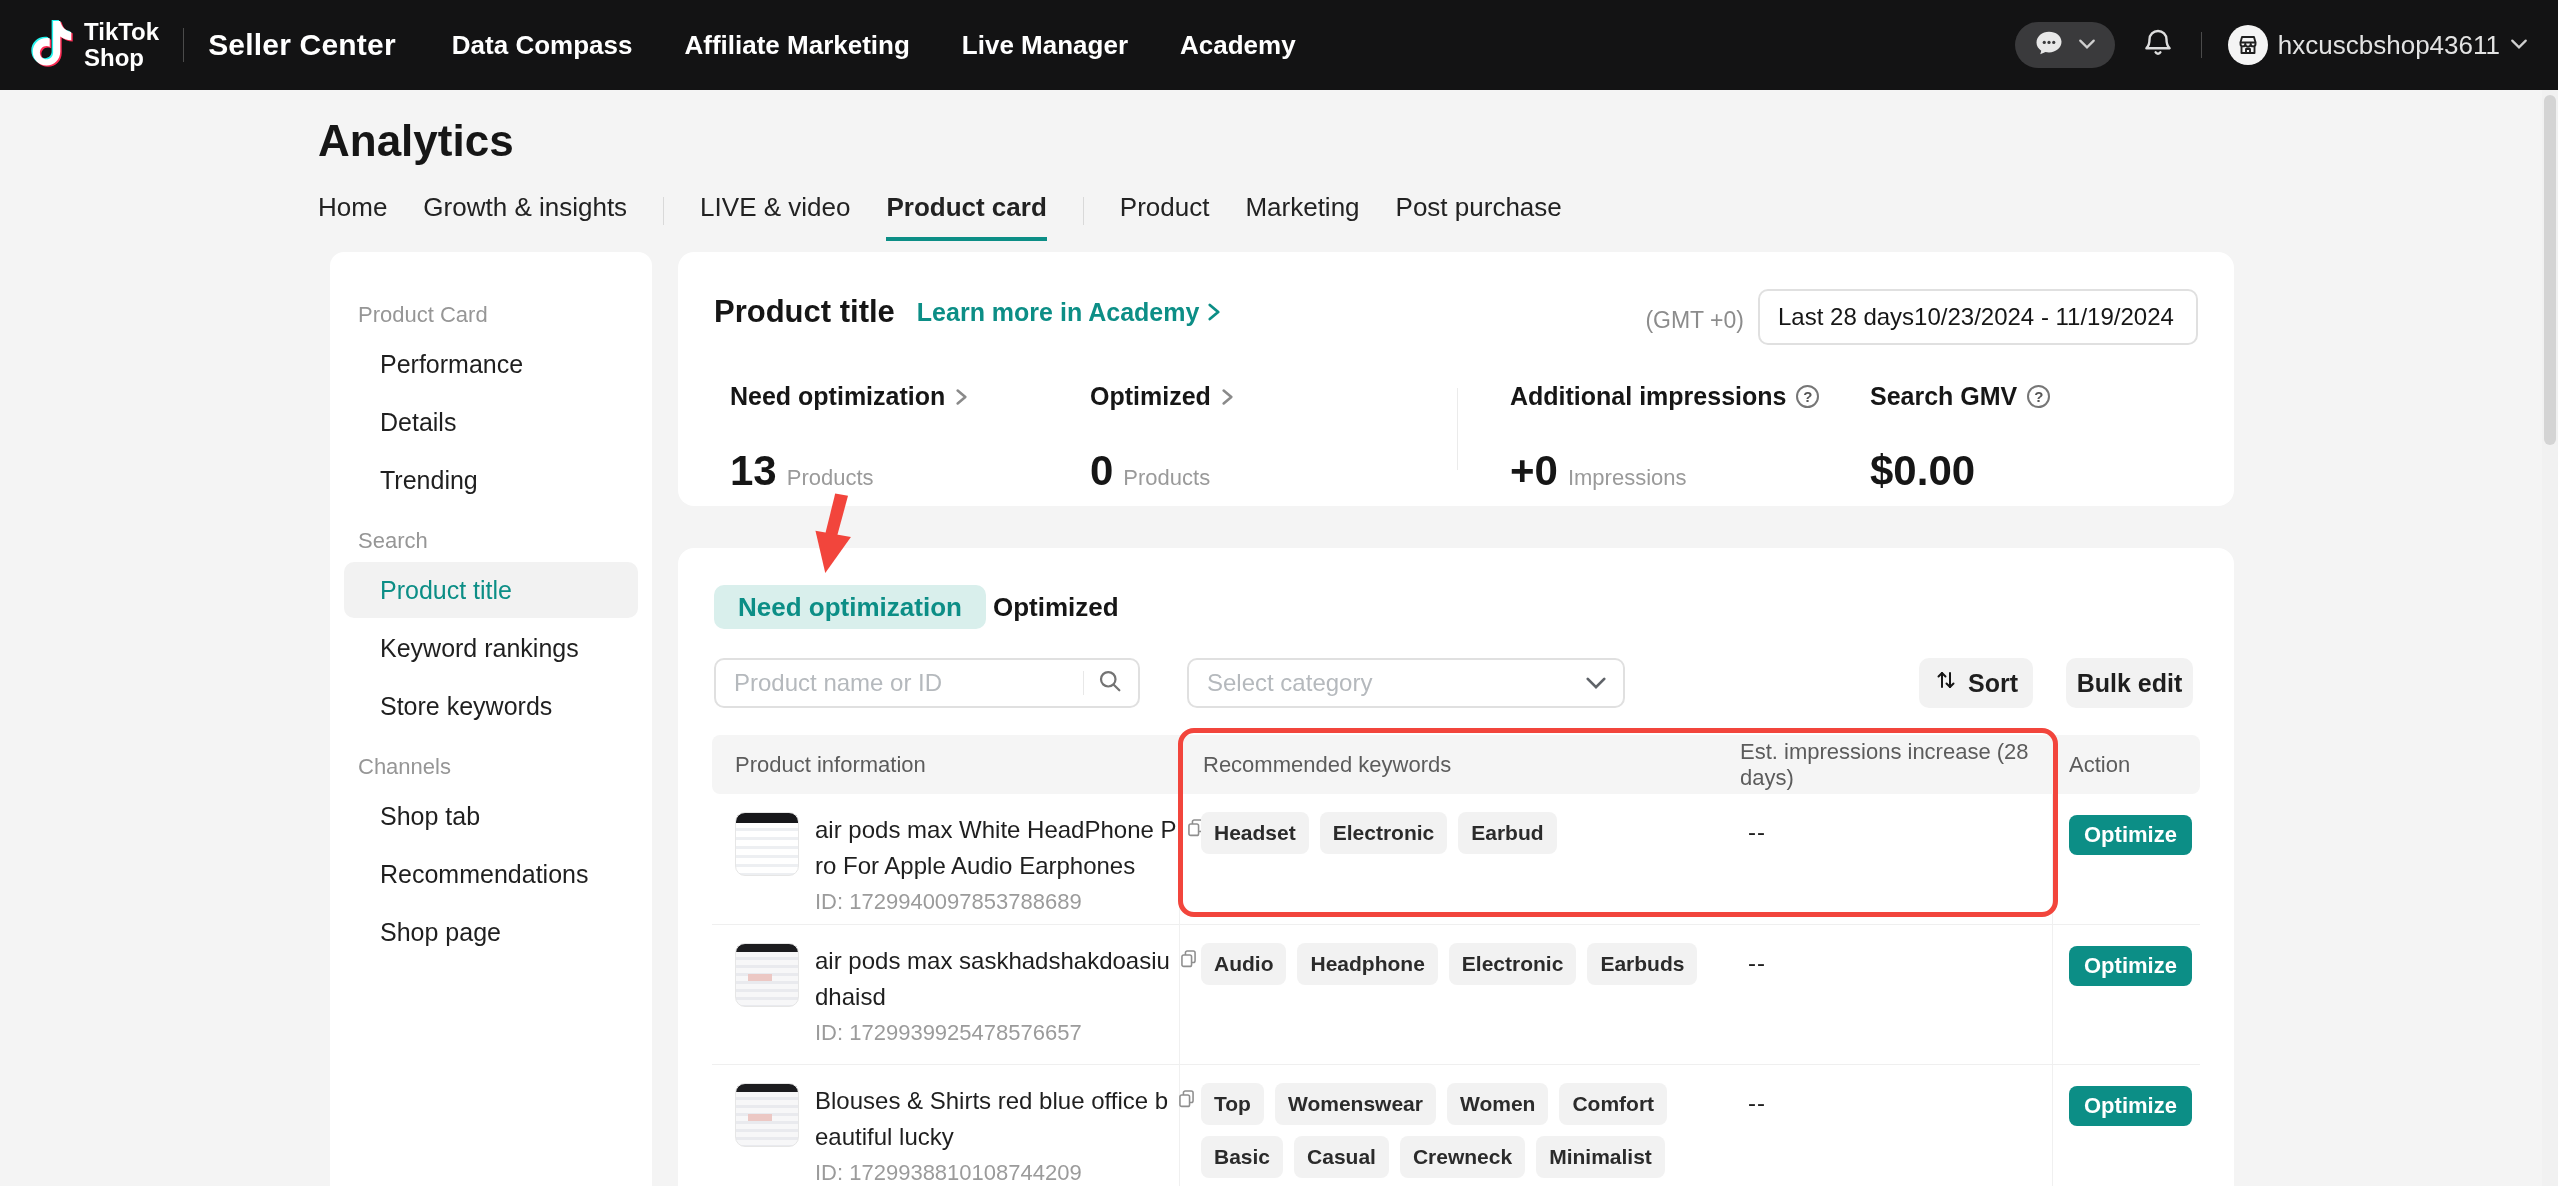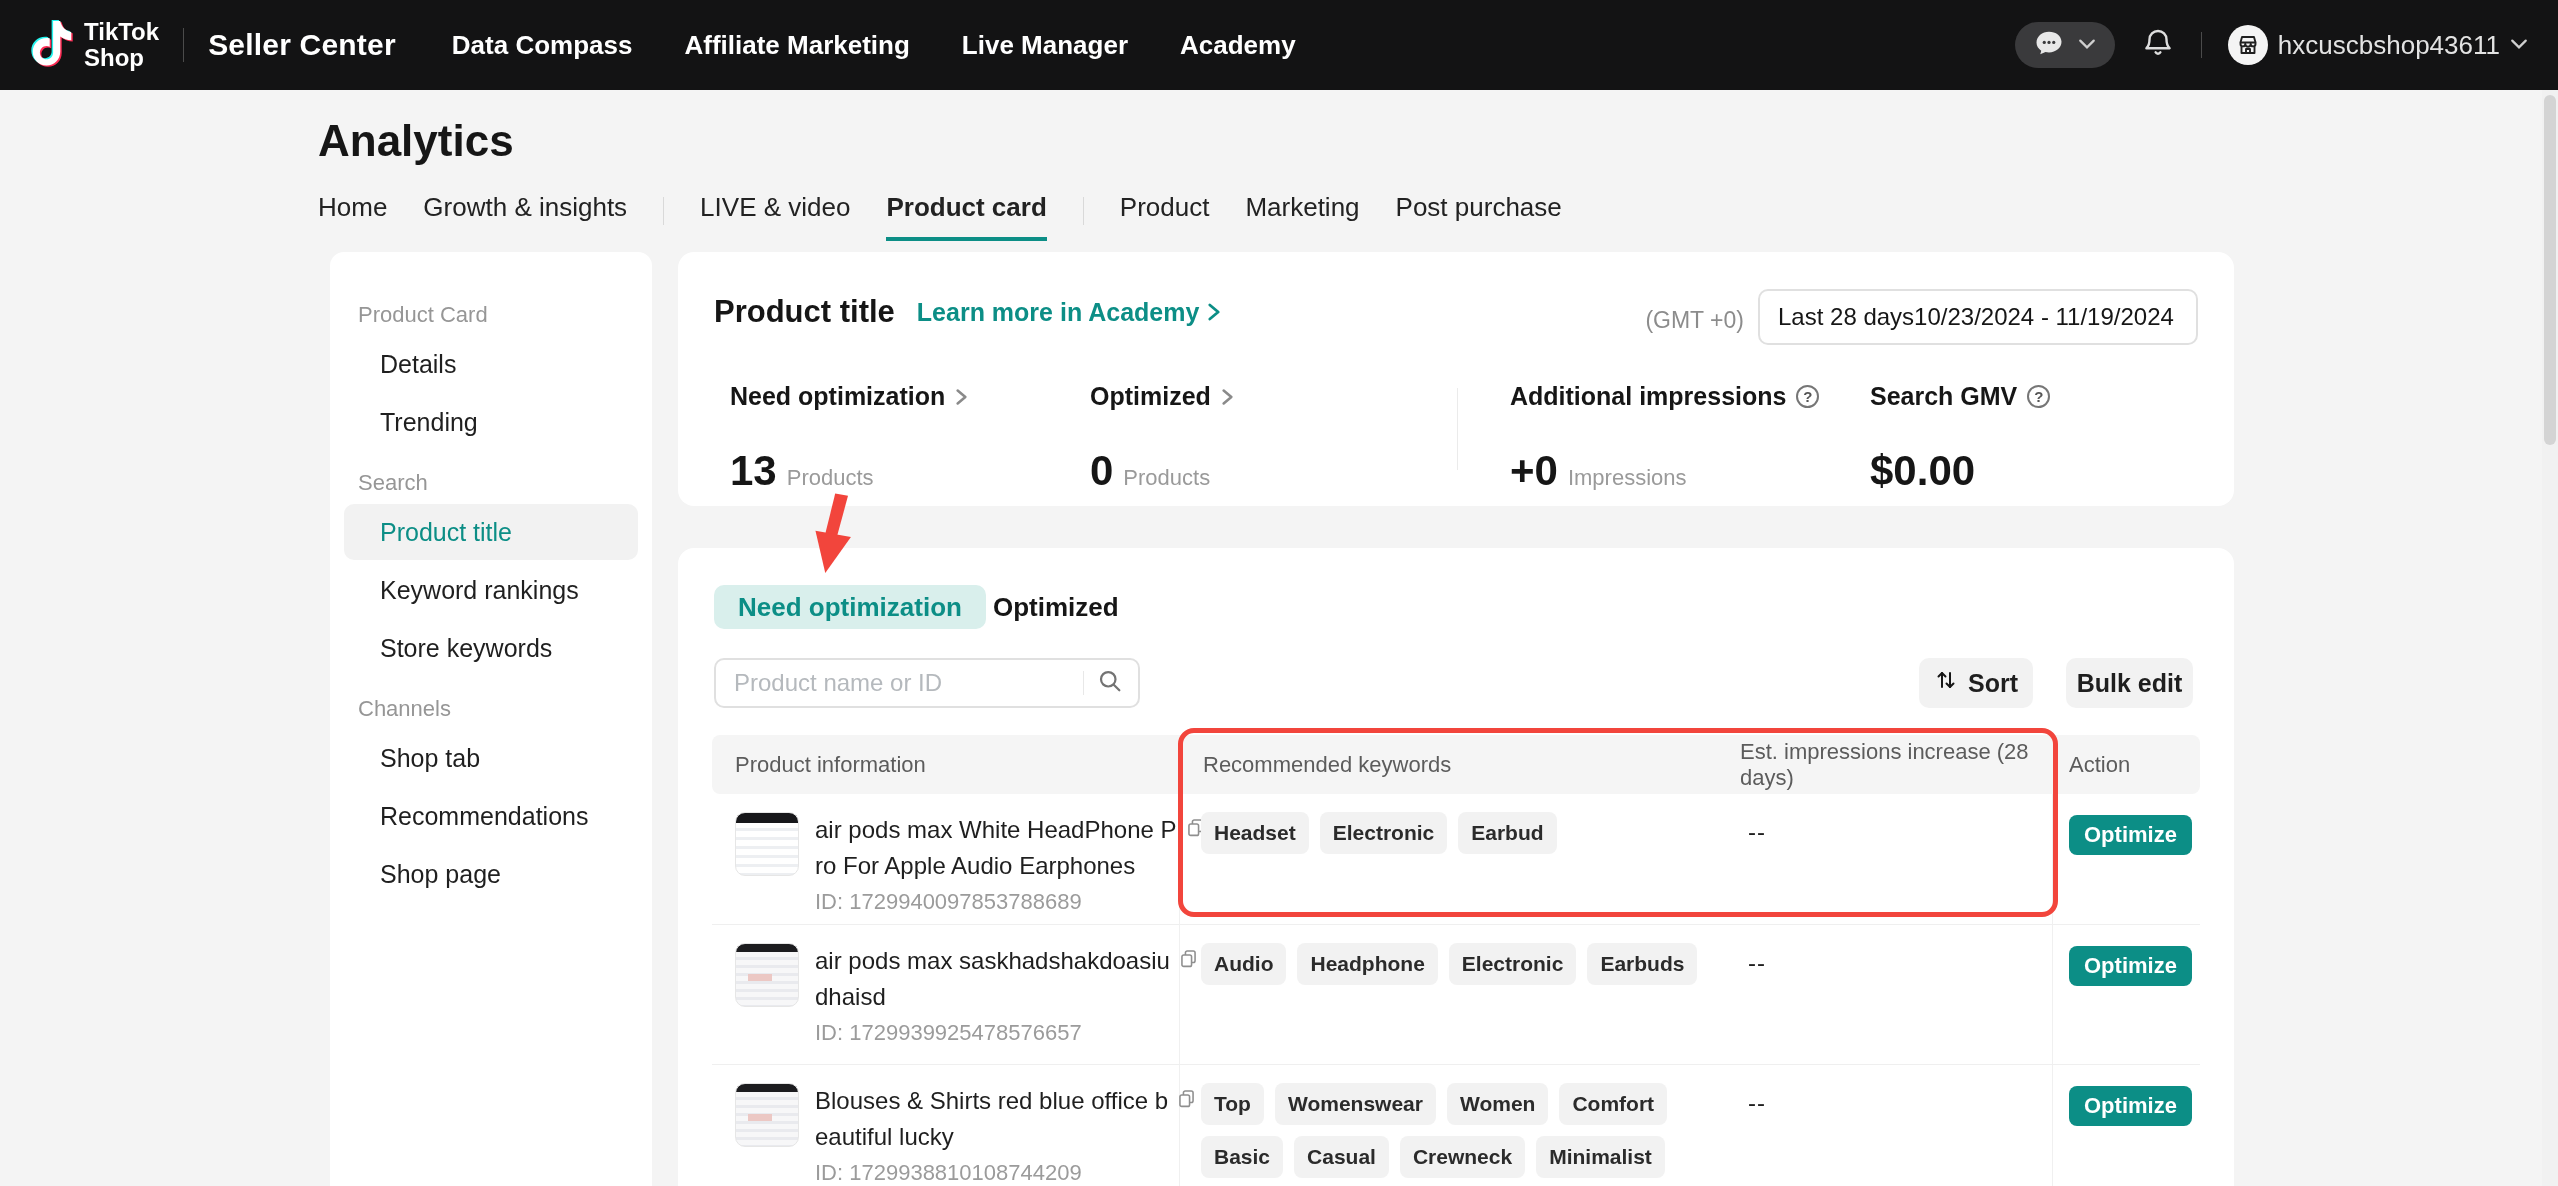--- a/index.html
+++ b/index.html
@@ -242,20 +242,21 @@
     <span class="an-tab">LIVE &amp; video</span>
     <span class="an-tab active">Product card</span>
     <span class="an-tab-div"></span>
     <span class="an-tab">Product</span>
     <span class="an-tab">Marketing</span>
     <span class="an-tab">Post purchase</span>
   </div>
 
   <aside class="sidebar">
     <div class="side-section-title">Product Card</div>
+    <div class="side-item">Performance</div>
     <div class="side-item">Details</div>
     <div class="side-item">Trending</div>
     <div class="side-section-title">Search</div>
     <div class="side-item active">Product title</div>
     <div class="side-item">Keyword rankings</div>
     <div class="side-item">Store keywords</div>
     <div class="side-section-title">Channels</div>
     <div class="side-item">Shop tab</div>
     <div class="side-item">Recommendations</div>
     <div class="side-item">Shop page</div>
@@ -333,20 +334,26 @@
       <input type="text" placeholder="Product name or ID" style="">
       <span class="search-sep"></span>
       <span>
         <svg width="28" height="28" viewBox="0 0 24 24" fill="none" stroke="#737373" stroke-width="1.9" stroke-linecap="round">
           <circle cx="10.5" cy="10.5" r="6.2"></circle>
             <line x1="15.2" y1="15.2" x2="20" y2="20"></line>
         </svg>
       </span>
     </div>
 
+    <div class="select-box">
+      <span>Select category</span>
+      <svg width="22" height="14" viewBox="0 0 16 10">
+          <polyline points="2,2 8,8 14,2" fill="none" stroke="#5f6368" stroke-width="2" stroke-linecap="round"></polyline>
+        </svg>
+    </div>
 
     <div class="btn-gray btn-sort">
       <span>
         <svg width="24" height="24" viewBox="0 0 24 24" fill="none" stroke="#161616" stroke-width="2" stroke-linecap="round" stroke-linejoin="round">
           <line x1="8" y1="19" x2="8" y2="5"></line>
             <polyline points="4.5,8.5 8,5 11.5,8.5"></polyline>
           <line x1="16" y1="5" x2="16" y2="19"></line>
             <polyline points="12.5,15.5 16,19 19.5,15.5"></polyline>
         </svg>
       </span>

